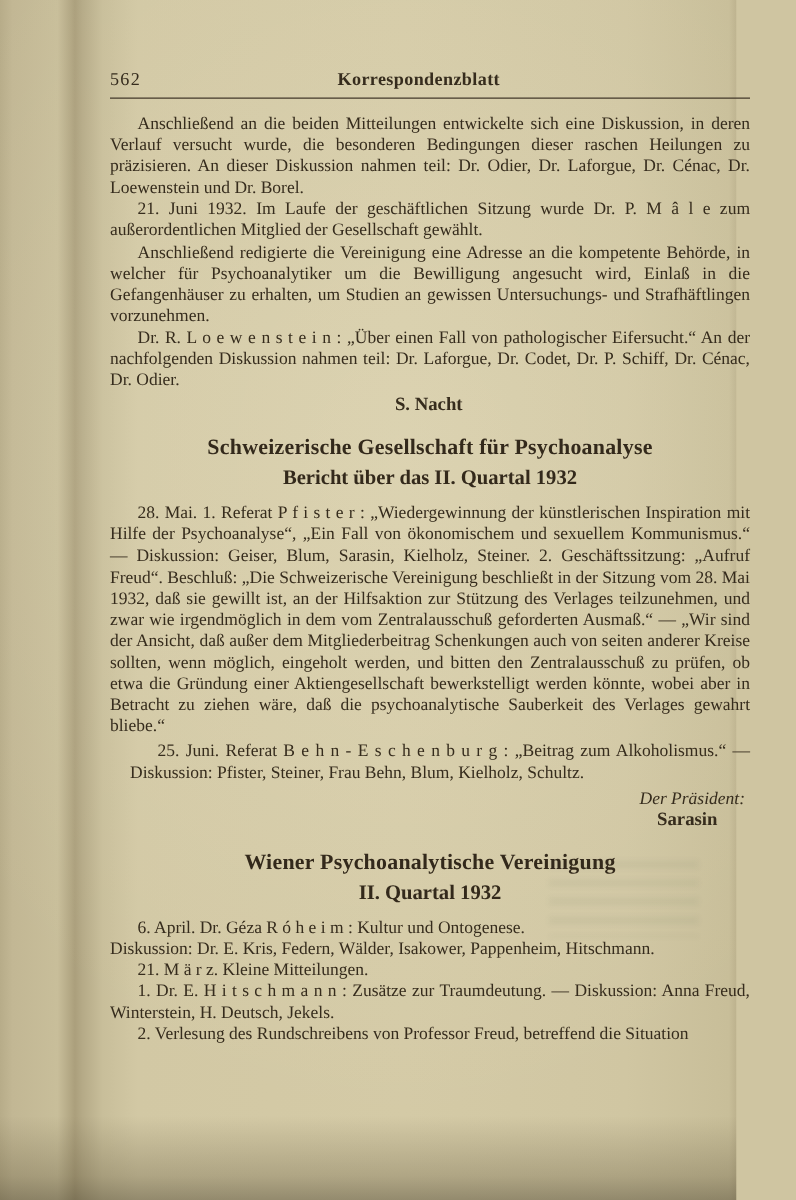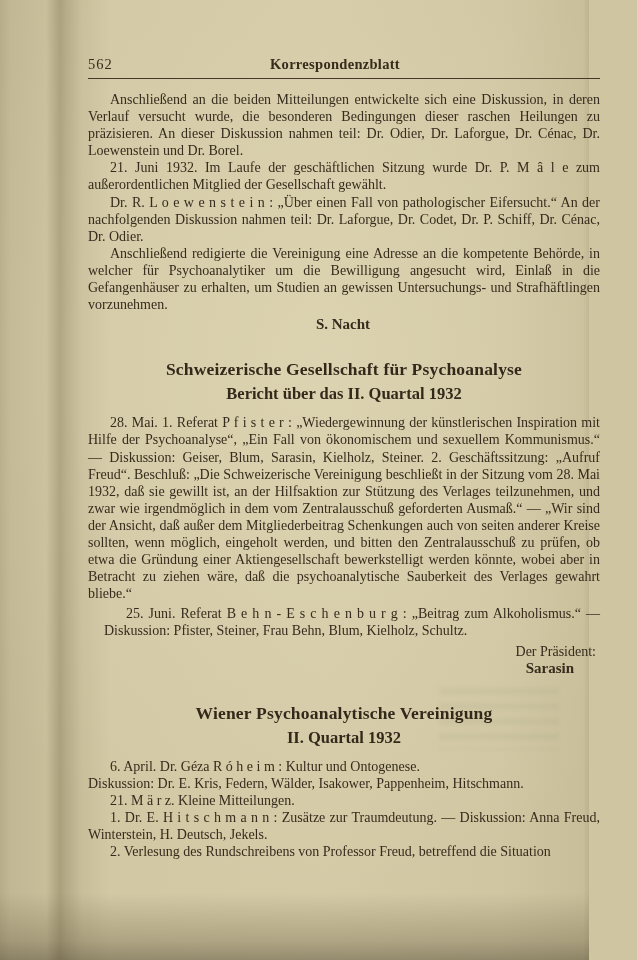--- a/index.html
+++ b/index.html
@@ -32,28 +32,28 @@
   .rule { border-top: 1.6px solid #43382a; margin: 2px 0 12px 0; }
   main { font-size: 14px; line-height: 17.1px; text-align: justify; }
   p { margin: 0; }
   p.indent { text-indent: 22px; }
   .sig-nacht {
     text-align: center; font-weight: bold; font-size: 15px;
     margin: 3px 2px 2px 0; text-indent: 0;
   }
   h2.sec {
     font-size: 17.5px; font-weight: bold; text-align: center;
-    margin: 25px 0 3px 0; line-height: 22px; letter-spacing: 0.2px; color: #33291b;
+    margin: 13px 0 3px 0; line-height: 22px; letter-spacing: 0.2px; color: #33291b;
   }
   h3.sub {
     font-size: 16.5px; font-weight: bold; text-align: center;
     margin: 0 0 9px 0; line-height: 22px; color: #33291b;
   }
   .gap { margin-top: 3px; margin-left: 16px; }
-  .president-label { text-align: right; margin-top: 3px; padding-right: 4px; text-indent: 0; }
+  .president-label { text-align: right; margin-top: 3px; padding-right: 4px; text-indent: 0; font-style: italic; }
   .president-name  { text-align: right; font-weight: bold; font-size: 15px; padding-right: 26px; margin-bottom: 1px; text-indent: 0; }
 </style>
 </head>
 <body>
 
 <div class="scan">
   <div class="bleed"></div>
 
   <div class="content">
 
@@ -61,22 +61,22 @@
       <span class="pagenum">562</span>
       <span class="runtitle">Korrespondenzblatt</span>
     </header>
     <div class="rule"></div>
 
     <main>
 
       <section>
         <p class="indent">Anschließend an die beiden Mitteilungen entwickelte sich eine Diskussion, in deren Verlauf versucht wurde, die besonderen Bedingungen dieser raschen Heilungen zu präzisieren. An dieser Diskussion nahmen teil: Dr. Odier, Dr. Laforgue, Dr. Cénac, Dr. Loewenstein und Dr. Borel.</p>
         <p class="indent">21. Juni 1932. Im Laufe der geschäftlichen Sitzung wurde Dr. P. M â l e zum außerordentlichen Mitglied der Gesellschaft gewählt.</p>
+        <p class="indent">Anschließend redigierte die Vereinigung eine Adresse an die kompetente Behörde, in welcher für Psychoanalytiker um die Bewilligung angesucht wird, Einlaß in die Gefangenhäuser zu erhalten, um Studien an gewissen Untersuchungs- und Strafhäftlingen vorzunehmen.</p>
         <p class="indent">Dr. R. L o e w e n s t e i n :  „Über einen Fall von pathologischer Eifersucht.“ An der nachfolgenden Diskussion nahmen teil: Dr. Laforgue, Dr. Codet, Dr. P. Schiff, Dr. Cénac, Dr. Odier.</p>
-        <p class="indent">Anschließend redigierte die Vereinigung eine Adresse an die kompetente Behörde, in welcher für Psychoanalytiker um die Bewilligung angesucht wird, Einlaß in die Gefangenhäuser zu erhalten, um Studien an gewissen Untersuchungs- und Strafhäftlingen vorzunehmen.</p>
         <p class="sig-nacht">S. Nacht</p>
       </section>
 
       <section>
         <h2 class="sec">Schweizerische Gesellschaft für Psychoanalyse</h2>
         <h3 class="sub">Bericht über das II. Quartal 1932</h3>
         <p class="indent">28. Mai. 1. Referat P f i s t e r :  „Wiedergewinnung der künstlerischen Inspiration mit Hilfe der Psychoanalyse“, „Ein Fall von ökonomischem und sexuellem Kommunismus.“ — Diskussion: Geiser, Blum, Sarasin, Kielholz, Steiner. 2. Geschäftssitzung: „Aufruf Freud“. Beschluß: „Die Schweizerische Vereinigung beschließt in der Sitzung vom 28. Mai 1932, daß sie gewillt ist, an der Hilfsaktion zur Stützung des Verlages teilzunehmen, und zwar wie irgendmöglich in dem vom Zentralausschuß geforderten Ausmaß.“ — „Wir sind der Ansicht, daß außer dem Mitgliederbeitrag Schenkungen auch von seiten anderer Kreise sollten, wenn möglich, eingeholt werden, und bitten den Zentralausschuß zu prüfen, ob etwa die Gründung einer Aktiengesellschaft bewerkstelligt werden könnte, wobei aber in Betracht zu ziehen wäre, daß die psychoanalytische Sauberkeit des Verlages gewahrt bliebe.“</p>
         <p class="indent gap">25. Juni. Referat B e h n - E s c h e n b u r g :  „Beitrag zum Alkoholismus.“ — Diskussion: Pfister, Steiner, Frau Behn, Blum, Kielholz, Schultz.</p>
         <p class="president-label">Der Präsident:</p>
         <p class="president-name">Sarasin</p>

